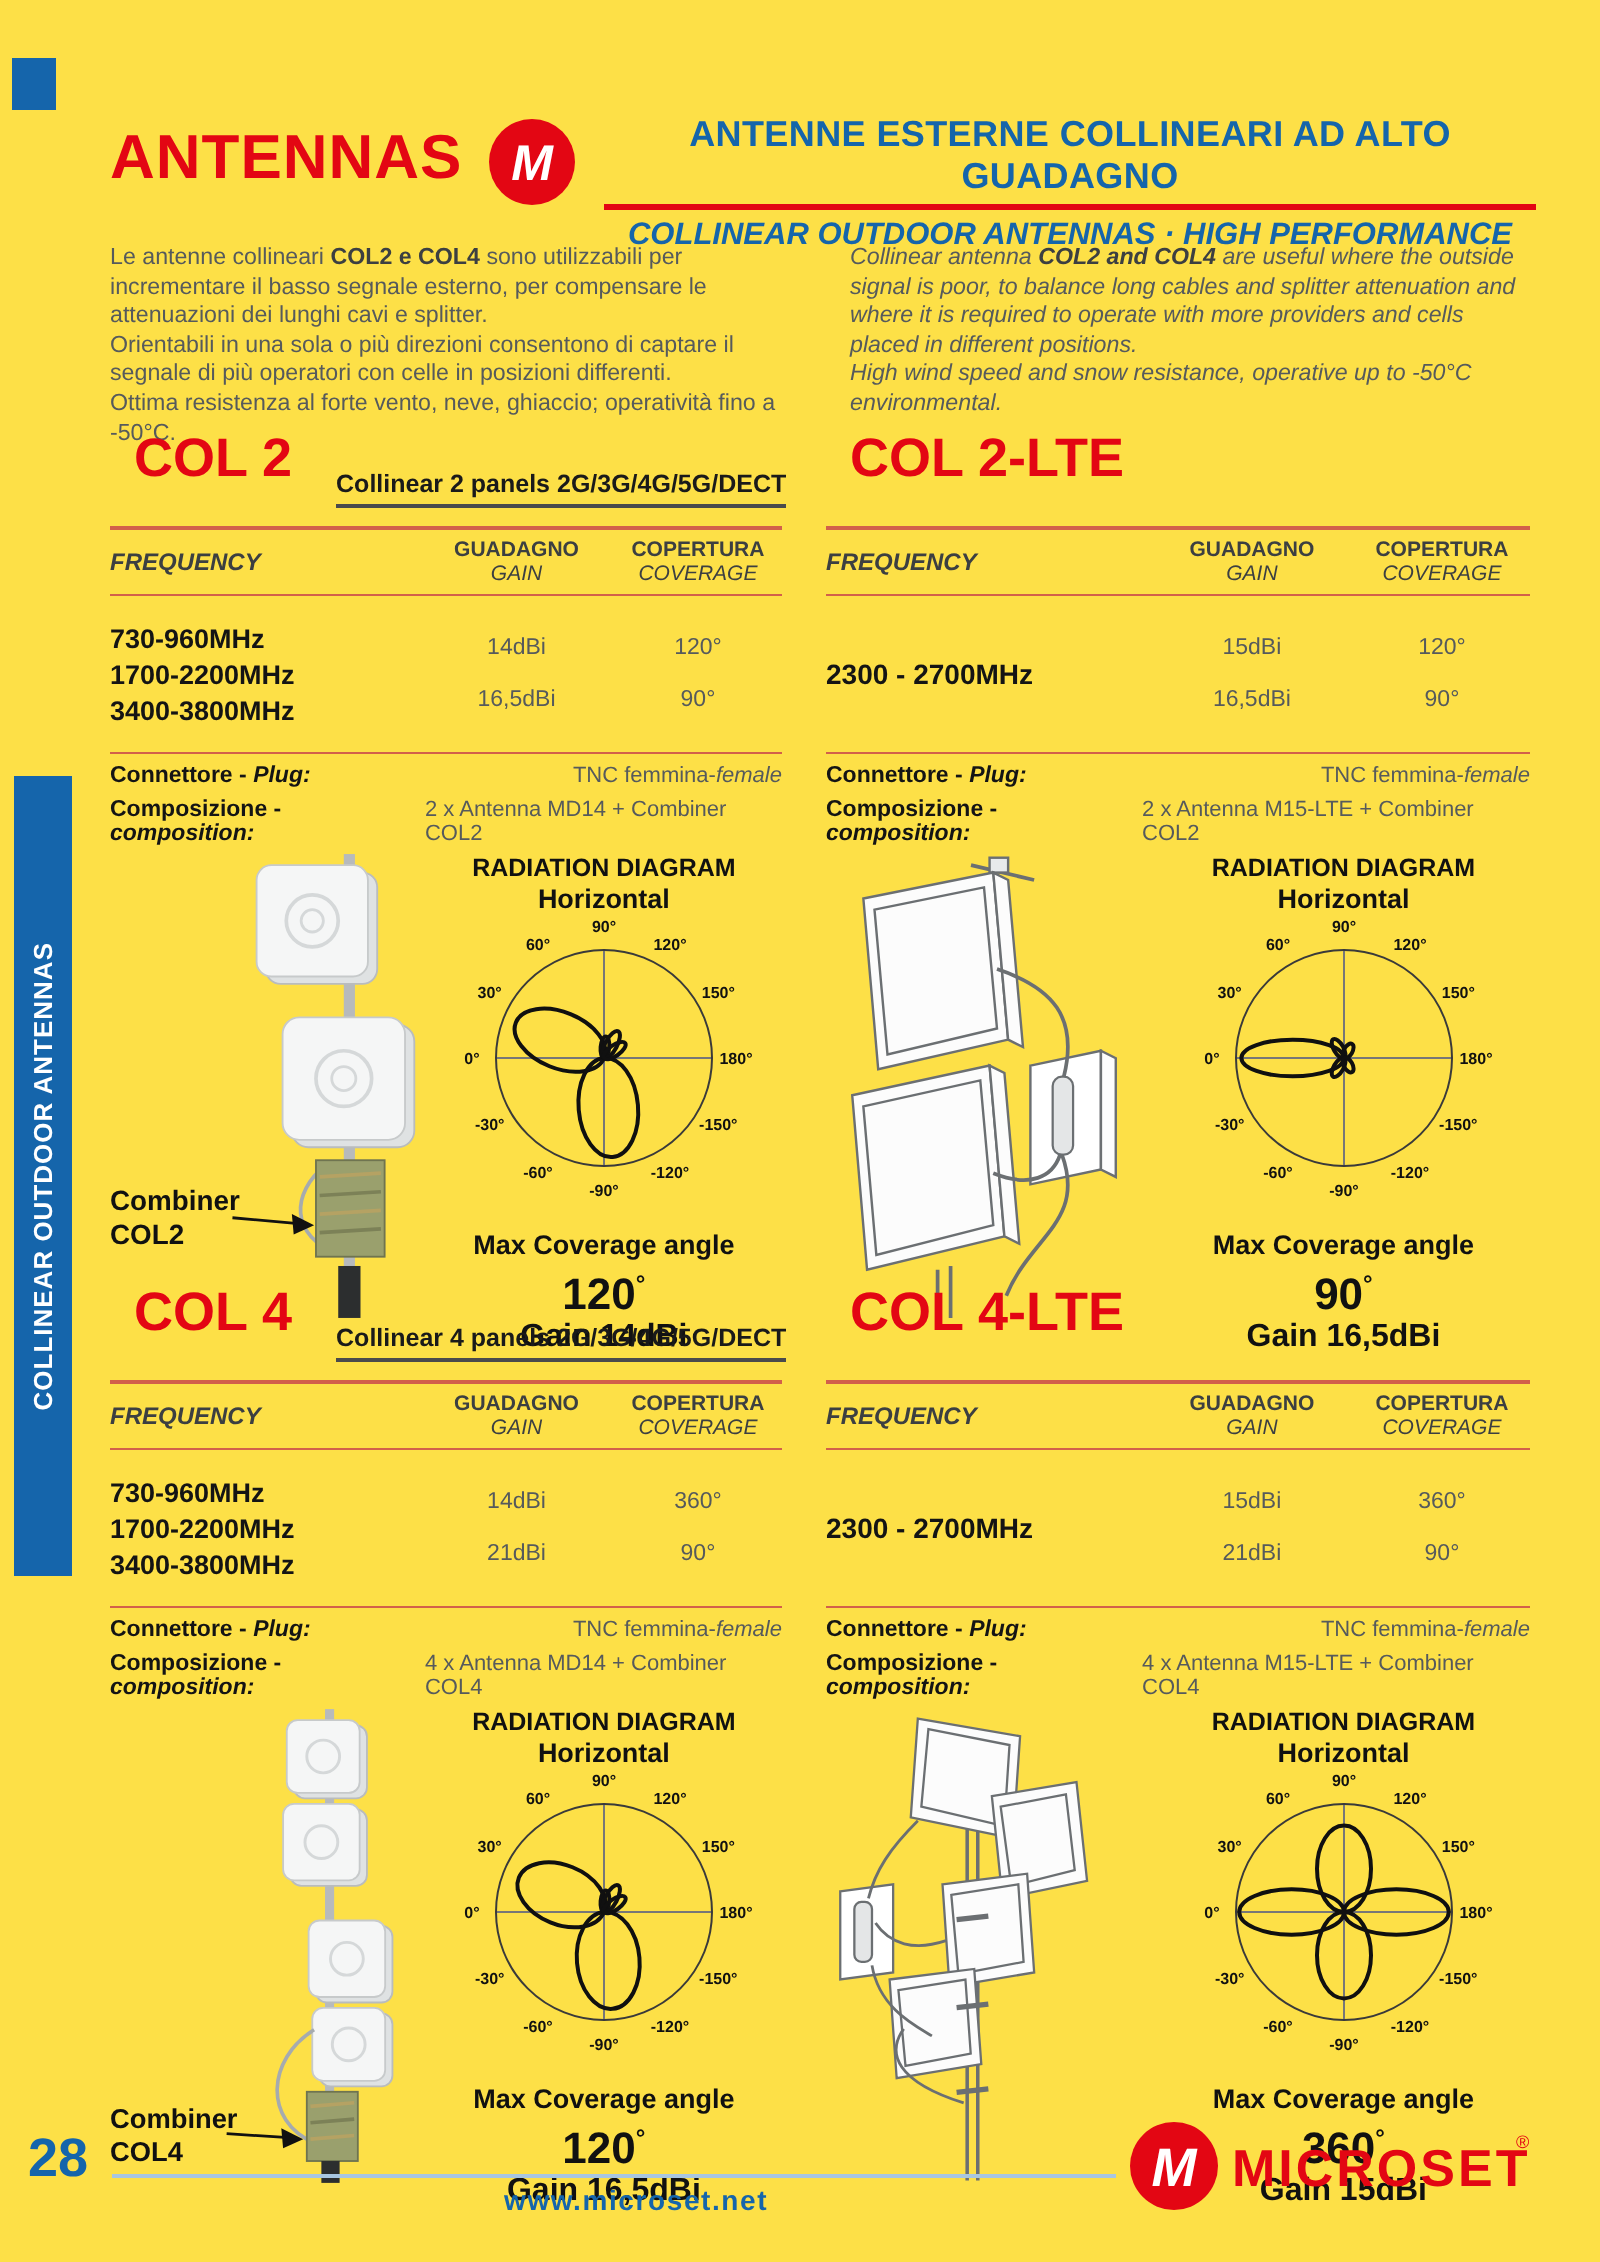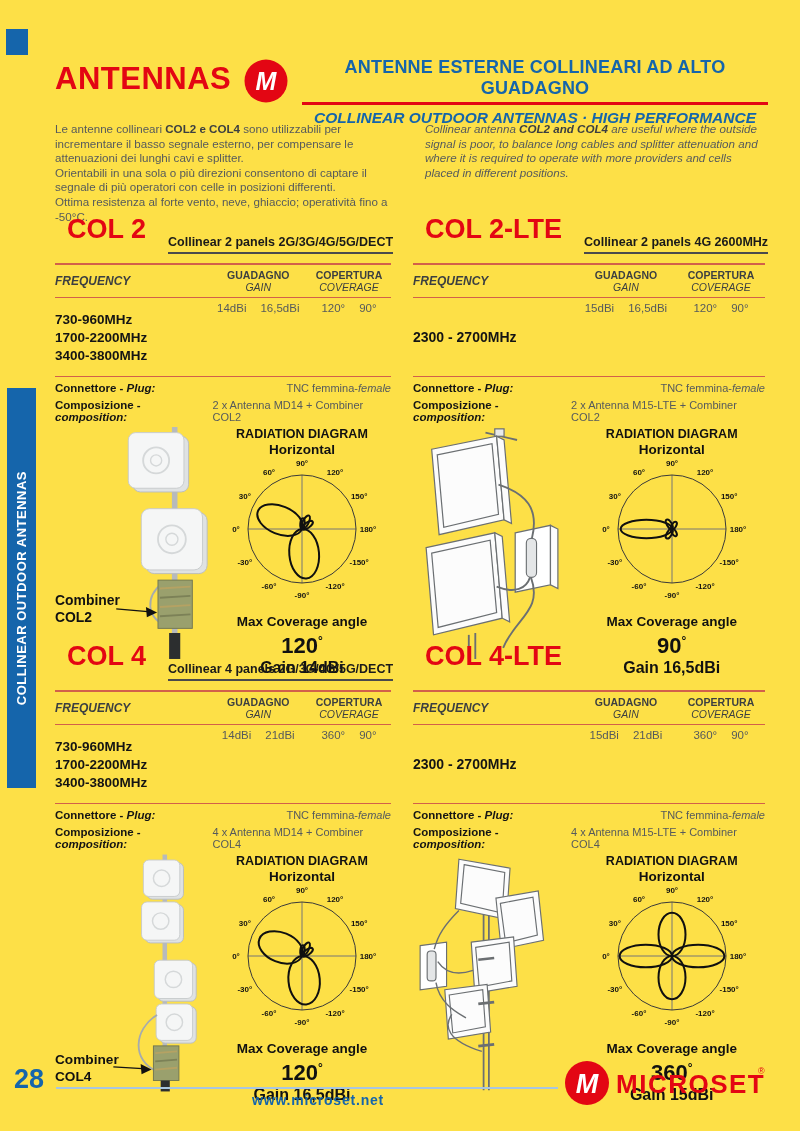--- a/index.html
+++ b/index.html
@@ -44,21 +44,21 @@
 
   .spec-table{margin-top:9px;border-top:2px solid var(--rule);}
   .t-head,.t-body{display:grid;grid-template-columns:46% 29% 25%;}
   .t-head{padding:4px 0 4px;border-bottom:1.5px solid var(--rule);}
   .h-freq{font-style:italic;font-weight:bold;font-size:12px;color:#3c3f41;align-self:center;}
   .h-2{text-align:center;font-size:10.5px;line-height:12px;color:#3c3f41;}
   .h-2 .r1{font-weight:bold;display:block;}
   .h-2 .r2{font-style:italic;display:block;}
   .t-body{min-height:70px;padding:4px 0;border-bottom:1.5px solid var(--rule);}
   .freqs{display:flex;flex-direction:column;justify-content:center;gap:3px;font-weight:bold;font-size:13.5px;color:var(--ink);}
-  .vals{display:flex;flex-direction:row;justify-content:center;gap:14px;text-align:center;font-size:11.5px;color:var(--gray);}
+  .vals{display:flex;flex-direction:column;justify-content:center;gap:14px;text-align:center;font-size:11.5px;color:var(--gray);}
   .t-row{display:flex;justify-content:space-between;align-items:baseline;padding-top:5px;}
   .t-lbl{font-size:11.5px;font-weight:bold;color:var(--ink);}
   .t-val{font-size:11px;color:var(--gray);}
   .it{font-style:italic;}
 
   
   .fig-row{display:flex;margin-top:4px;}
   .photo{width:47%;position:relative;}
   .diagram{width:53%;text-align:center;color:#111;}
   .d-title{font-size:12.5px;font-weight:bold;}
@@ -96,20 +96,21 @@
   </div>
 
   <div class="intro">
     <div class="col">
       <p><span>Le antenne collineari </span><b>COL2 e COL4</b><span> sono utilizzabili per incrementare il basso segnale esterno, per compensare le attenuazioni dei lunghi cavi e splitter.</span></p>
       <p>Orientabili in una sola o più direzioni consentono di captare il segnale di più operatori  con celle in posizioni differenti.</p>
       <p>Ottima resistenza al forte vento, neve, ghiaccio; operatività fino a -50°C.</p>
     </div>
     <div class="col en">
       <p><span>Collinear antenna </span><b>COL2 and COL4</b><span> are useful where the outside signal is poor, to balance long cables and splitter attenuation and where it is required to operate with more providers and cells placed in different positions.</span></p>
+      <p>High wind speed and snow resistance, operative up to -50°C environmental.</p>
     </div>
   </div>
 
   <div class="sidebar">
     <span>COLLINEAR OUTDOOR ANTENNAS</span>
   </div>
 
   <section class="product p-col2">
     <div class="sec-head">
       <h2>COL 2</h2>
@@ -210,21 +211,20 @@
         <div class="d-max">Max Coverage angle</div>
         <div class="d-val"><span>120</span><sup>°</sup></div>
         <div class="d-gain">Gain 14dBi</div>
       </div>
     </div>
   </section>
 
   <section class="product p-col2lte">
     <div class="sec-head">
       <h2>COL 2-LTE</h2>
-      <div class="sec-sub">Collinear 2 panels 4G 2600MHz</div>
     </div>
     <div class="spec-table">
       <div class="t-head">
         <div class="h-freq">FREQUENCY</div>
         <div class="h-2">
             <span class="r1">GUADAGNO</span>
             <span class="r2">GAIN</span>
           </div>
         <div class="h-2">
             <span class="r1">COPERTURA</span>

